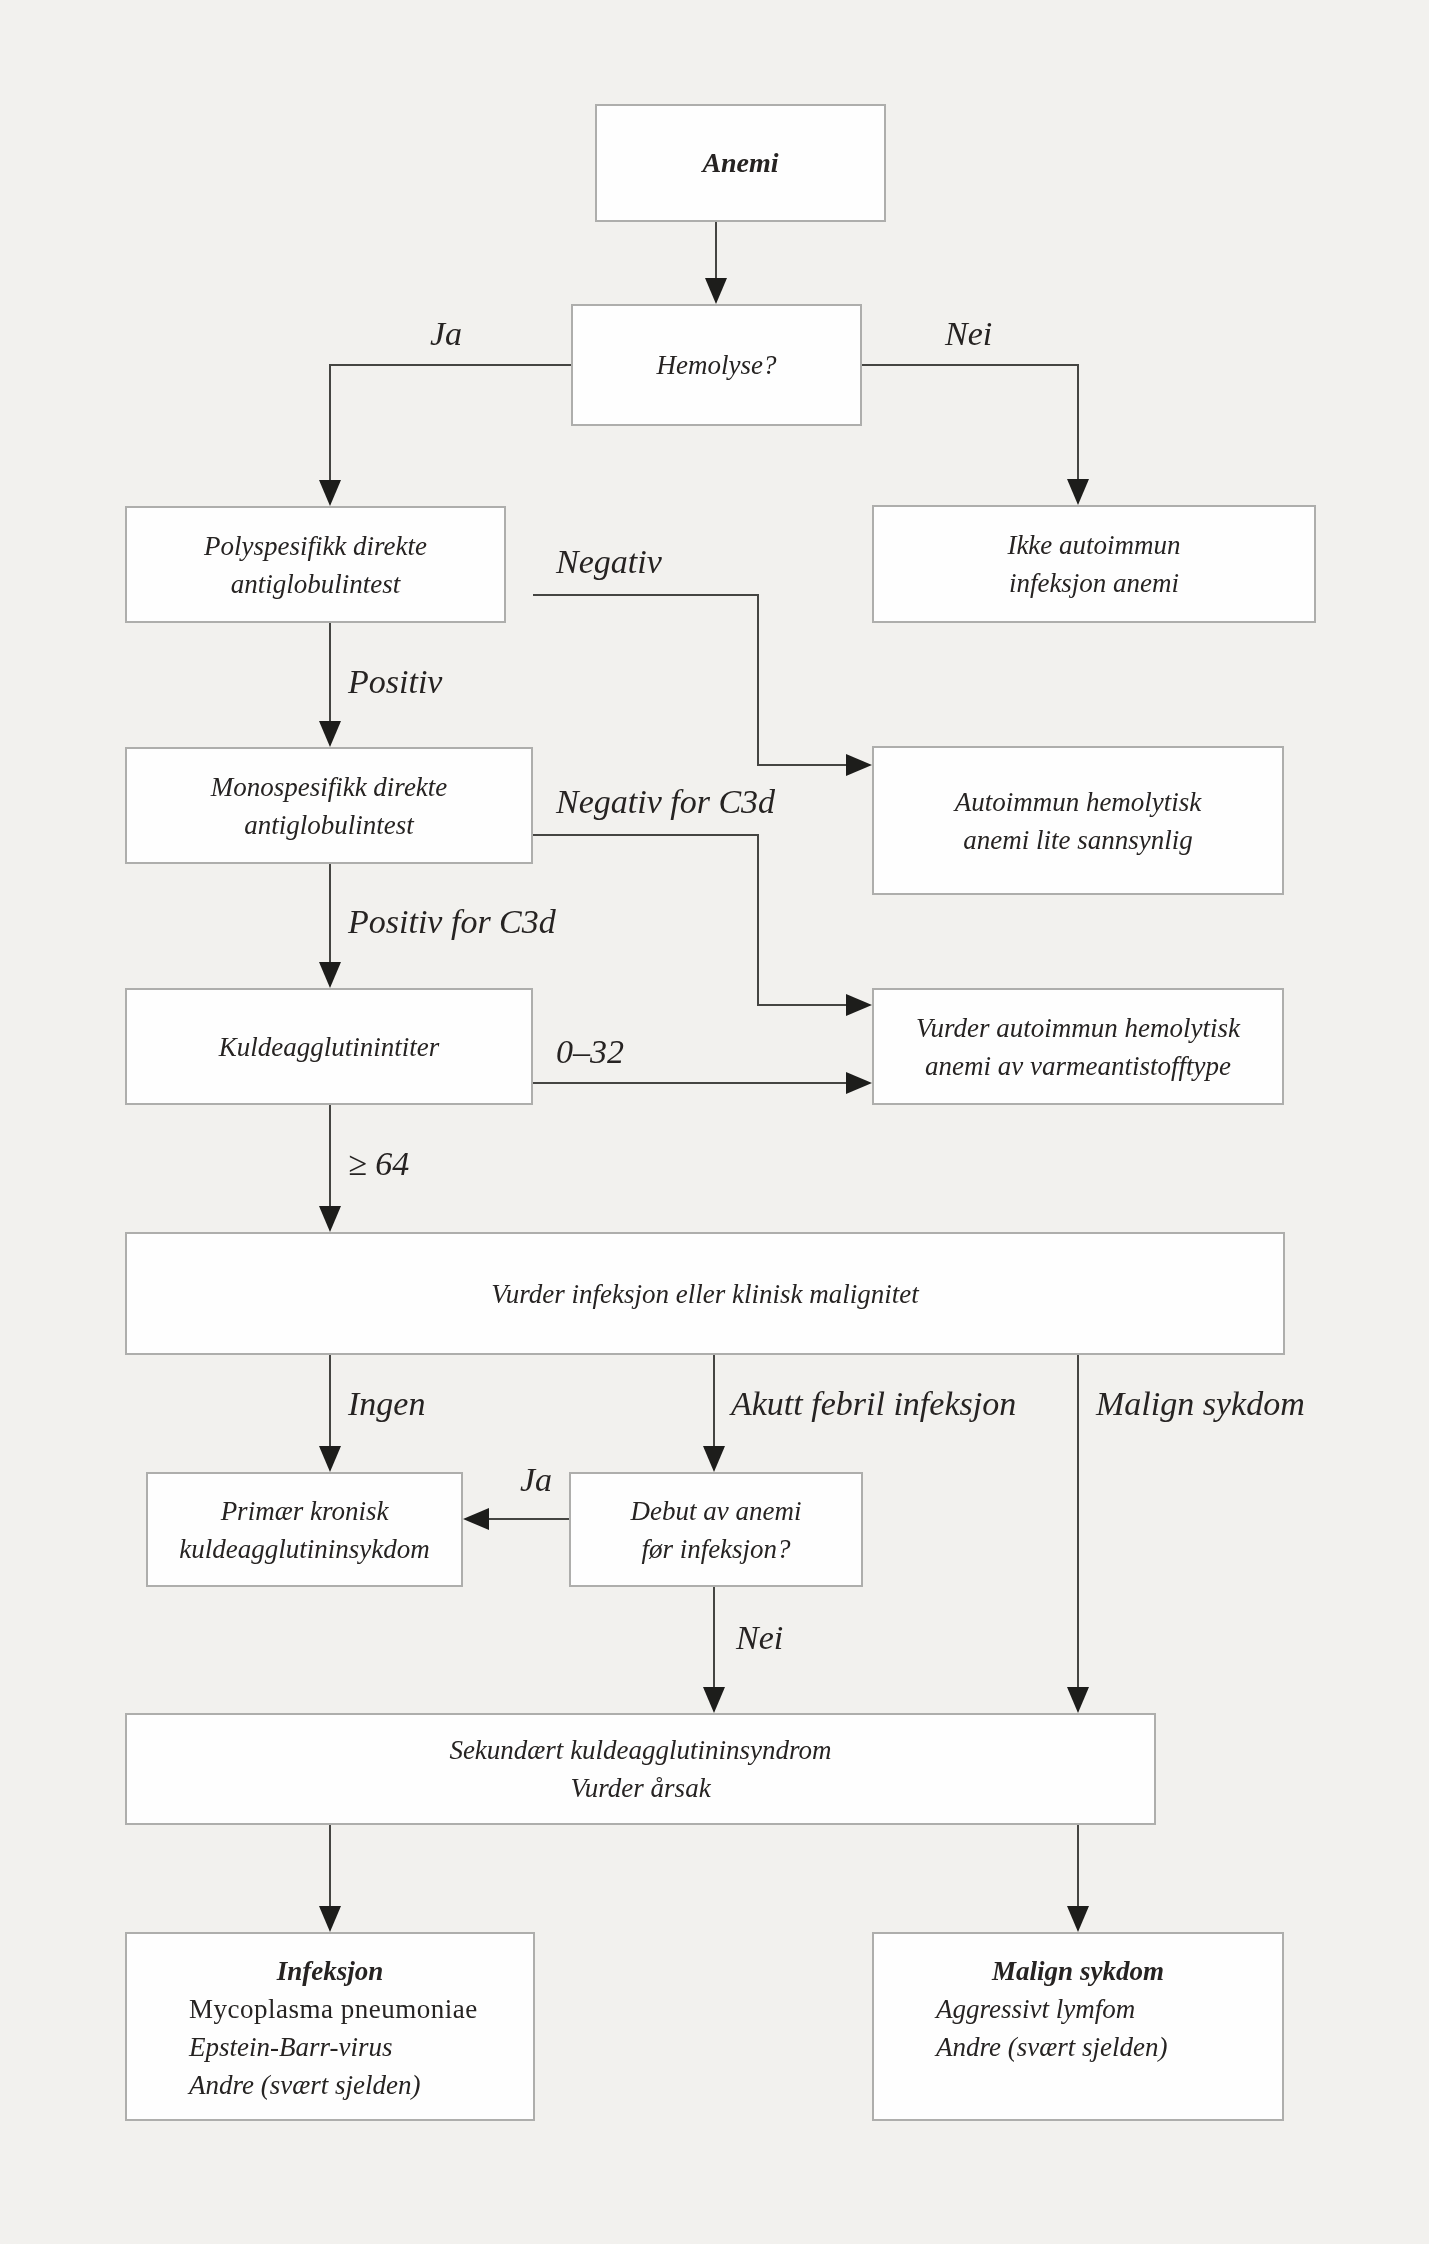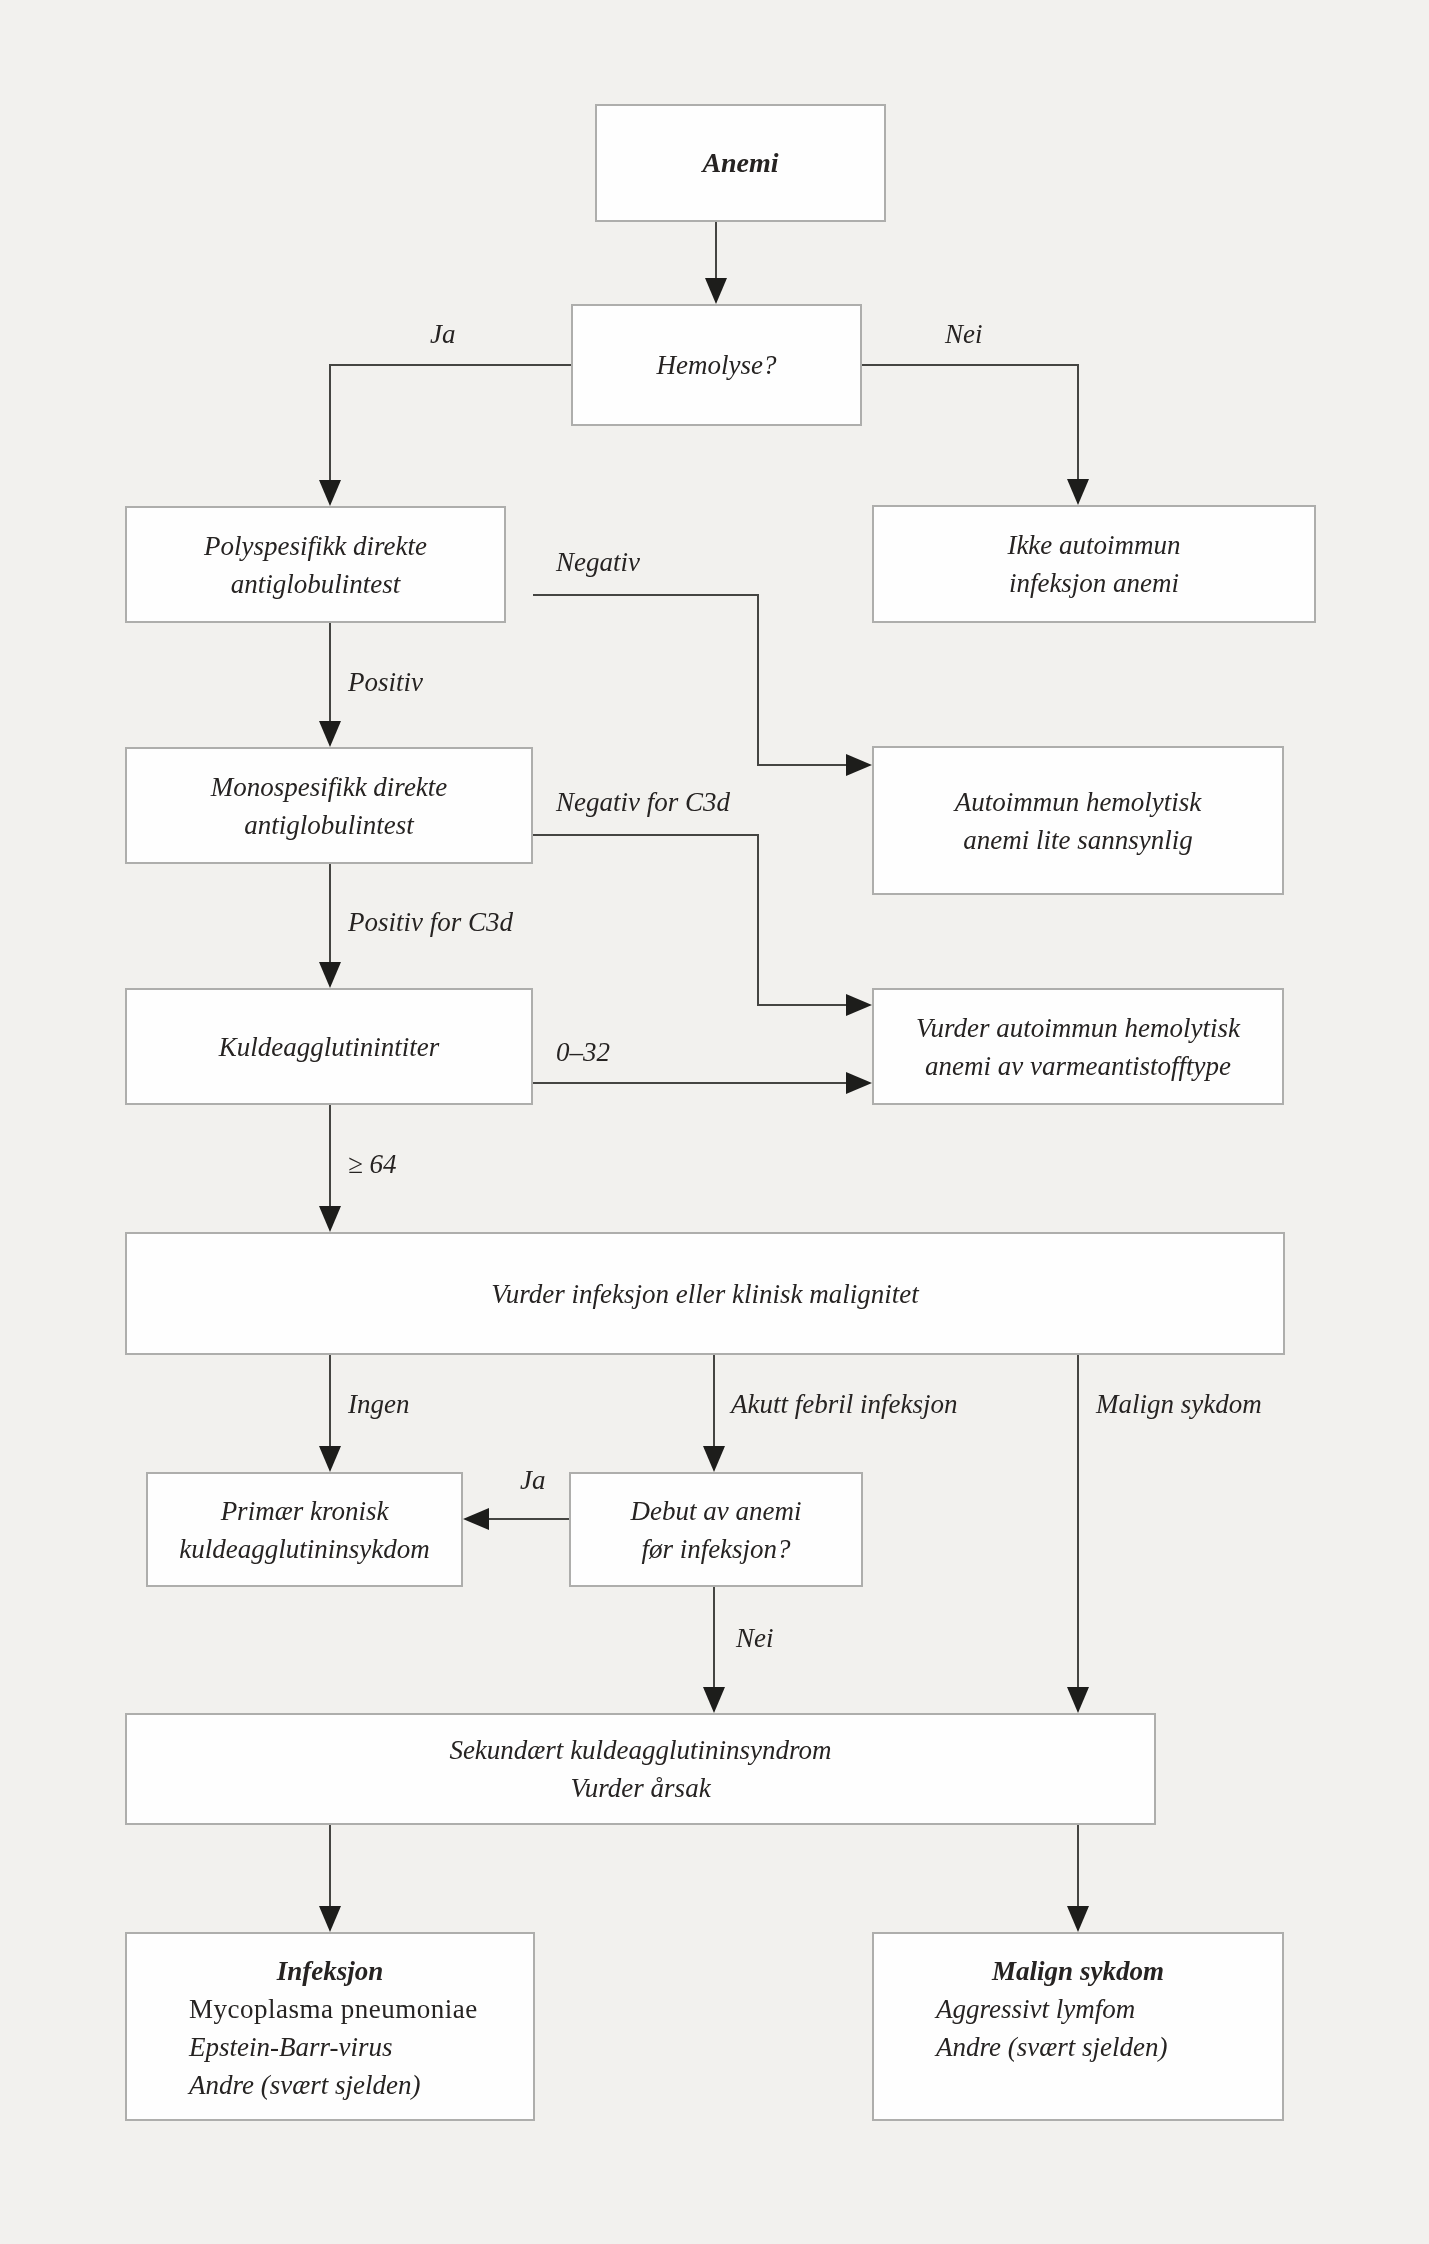--- a/index.html
+++ b/index.html
@@ -48,21 +48,21 @@
   .vline,.hline{position:absolute;background:#454542;}
   .vline{width:2px;}
   .hline{height:2px;}
   .arr{position:absolute;width:0;height:0;}
   .arr-down {border-left:11px solid transparent;border-right:11px solid transparent;border-top:26px solid #1d1d1b;}
   .arr-right{border-top:11px solid transparent;border-bottom:11px solid transparent;border-left:26px solid #1d1d1b;}
   .arr-left {border-top:11px solid transparent;border-bottom:11px solid transparent;border-right:26px solid #1d1d1b;}
   
   .elabel{
     position:absolute;
-    font-style:italic;font-size:27px;line-height:32px;
+    font-style:italic;font-size:34px;line-height:32px;
     color:#262322;white-space:nowrap;
   }
 </style>
 </head>
 <body>
 
 <div class="canvas">
 
   <div class="node" id="box-anemi">
     <span>Anemi</span>

